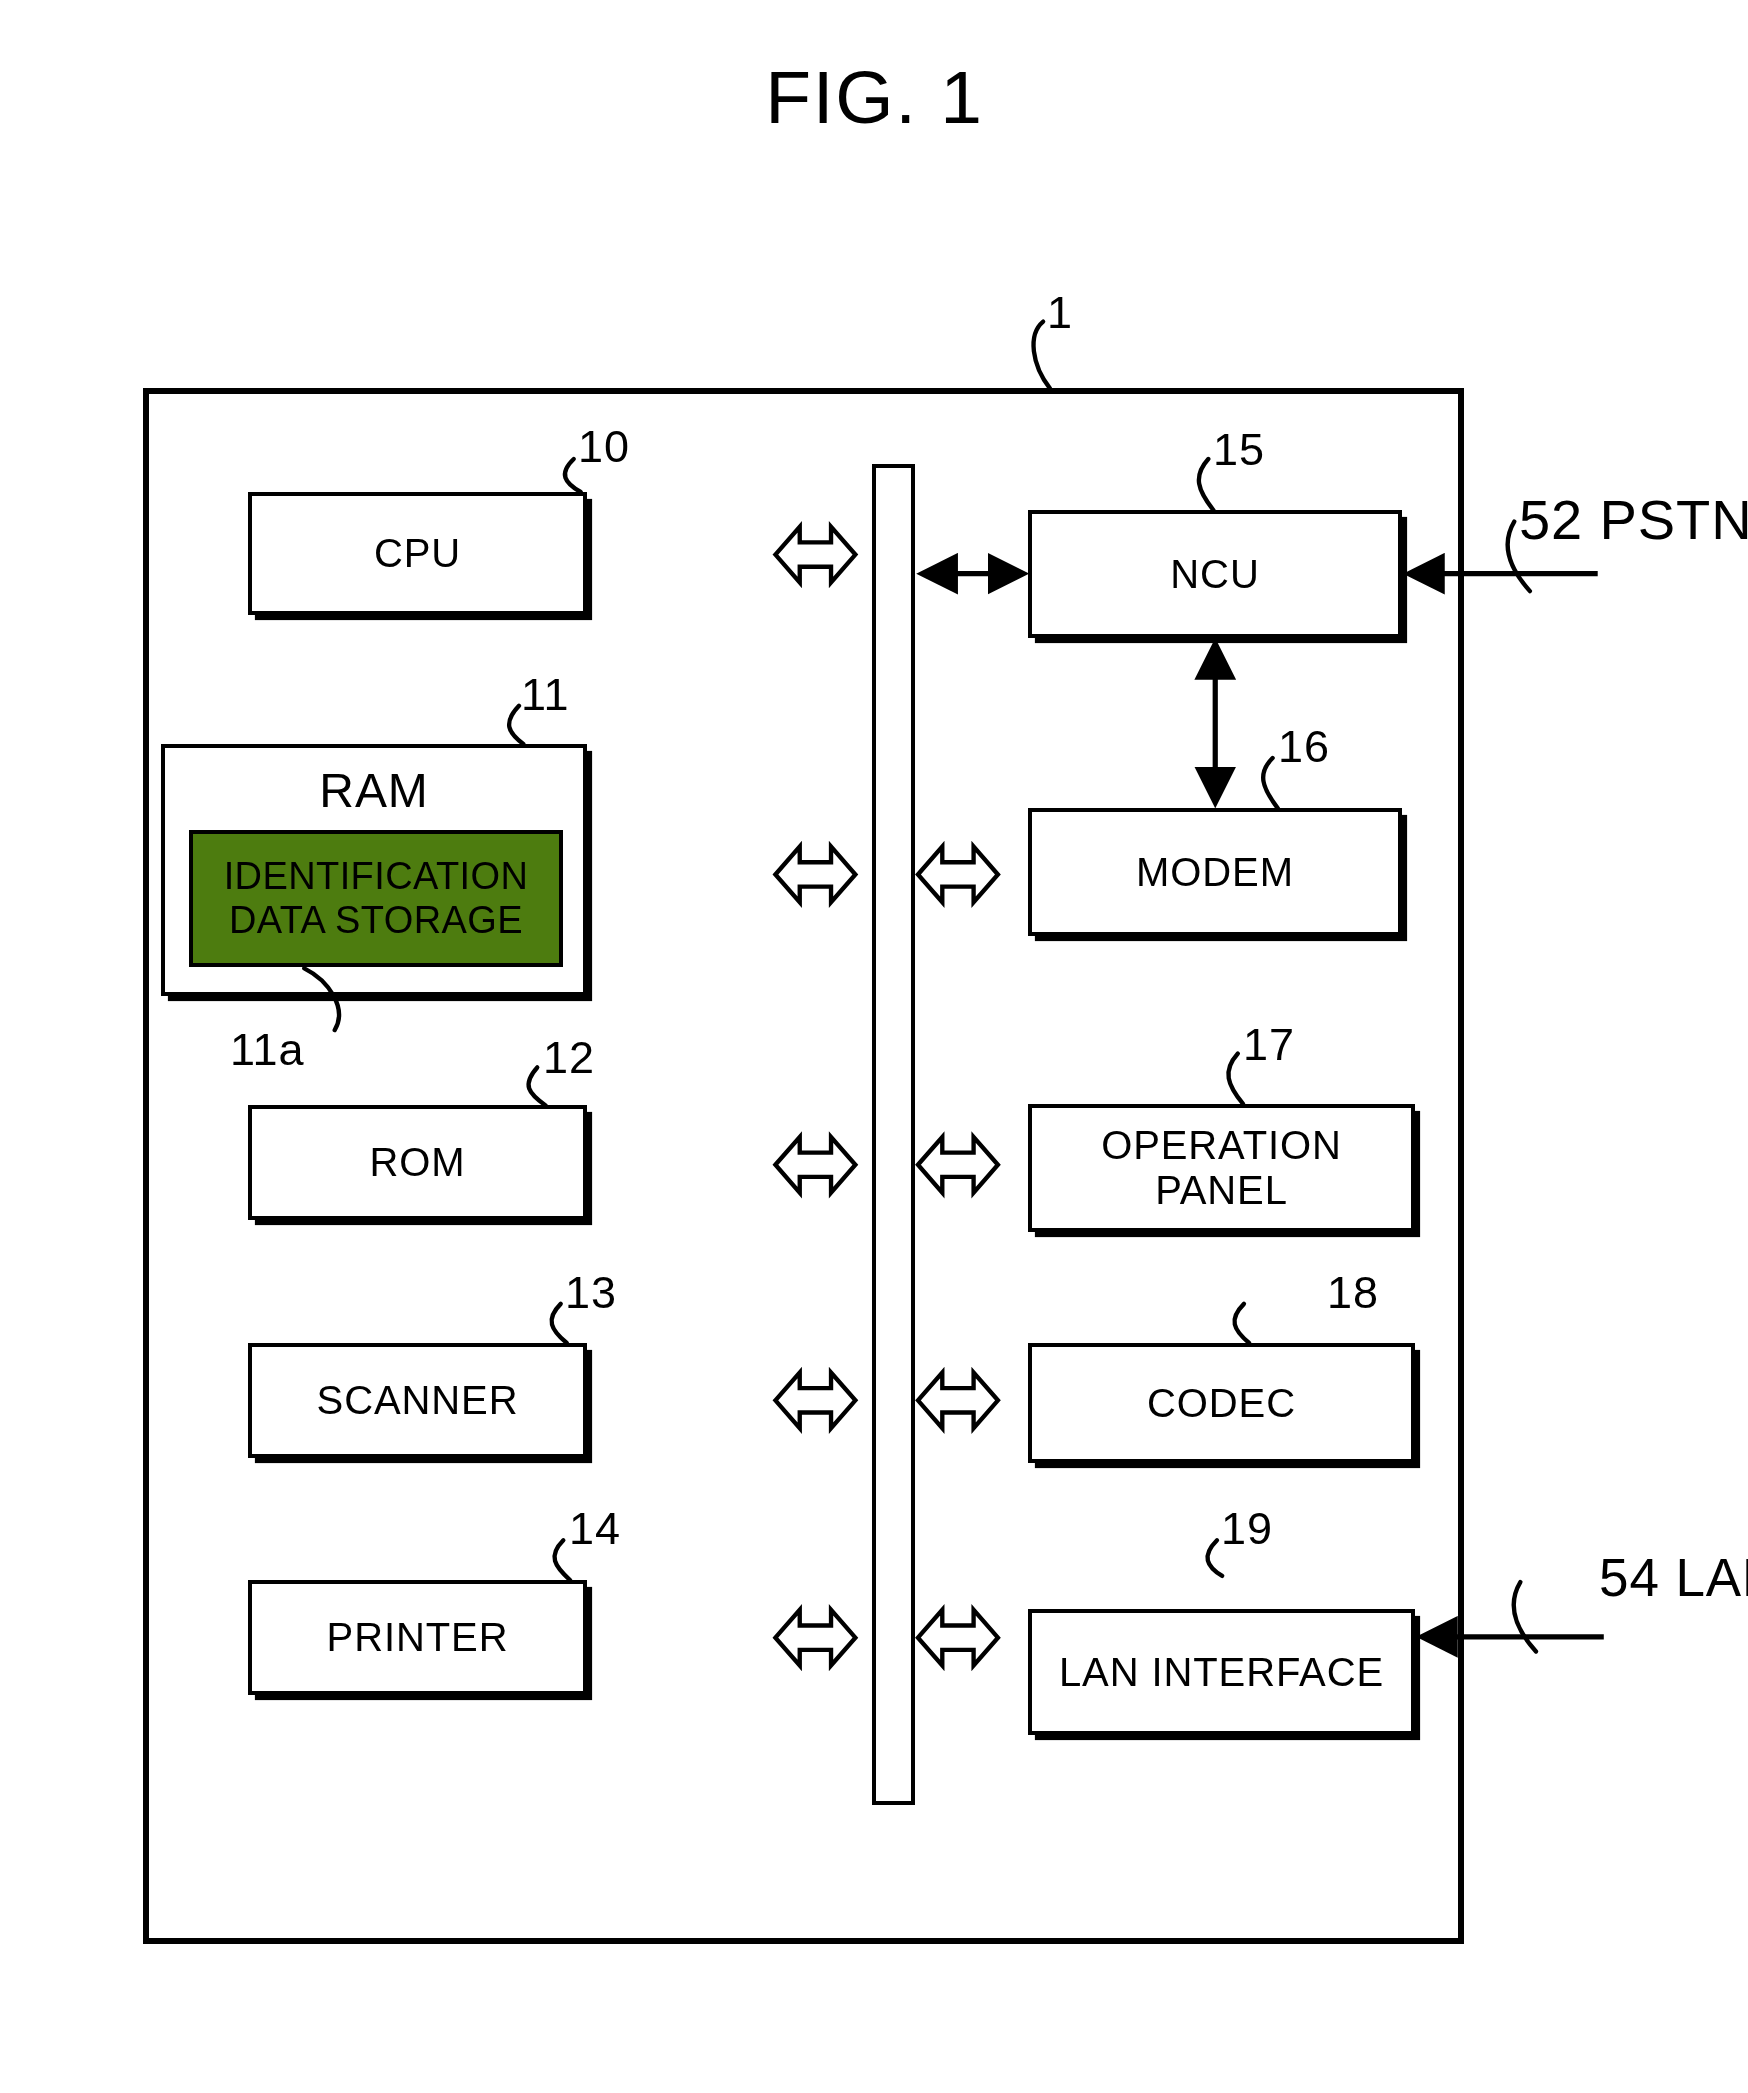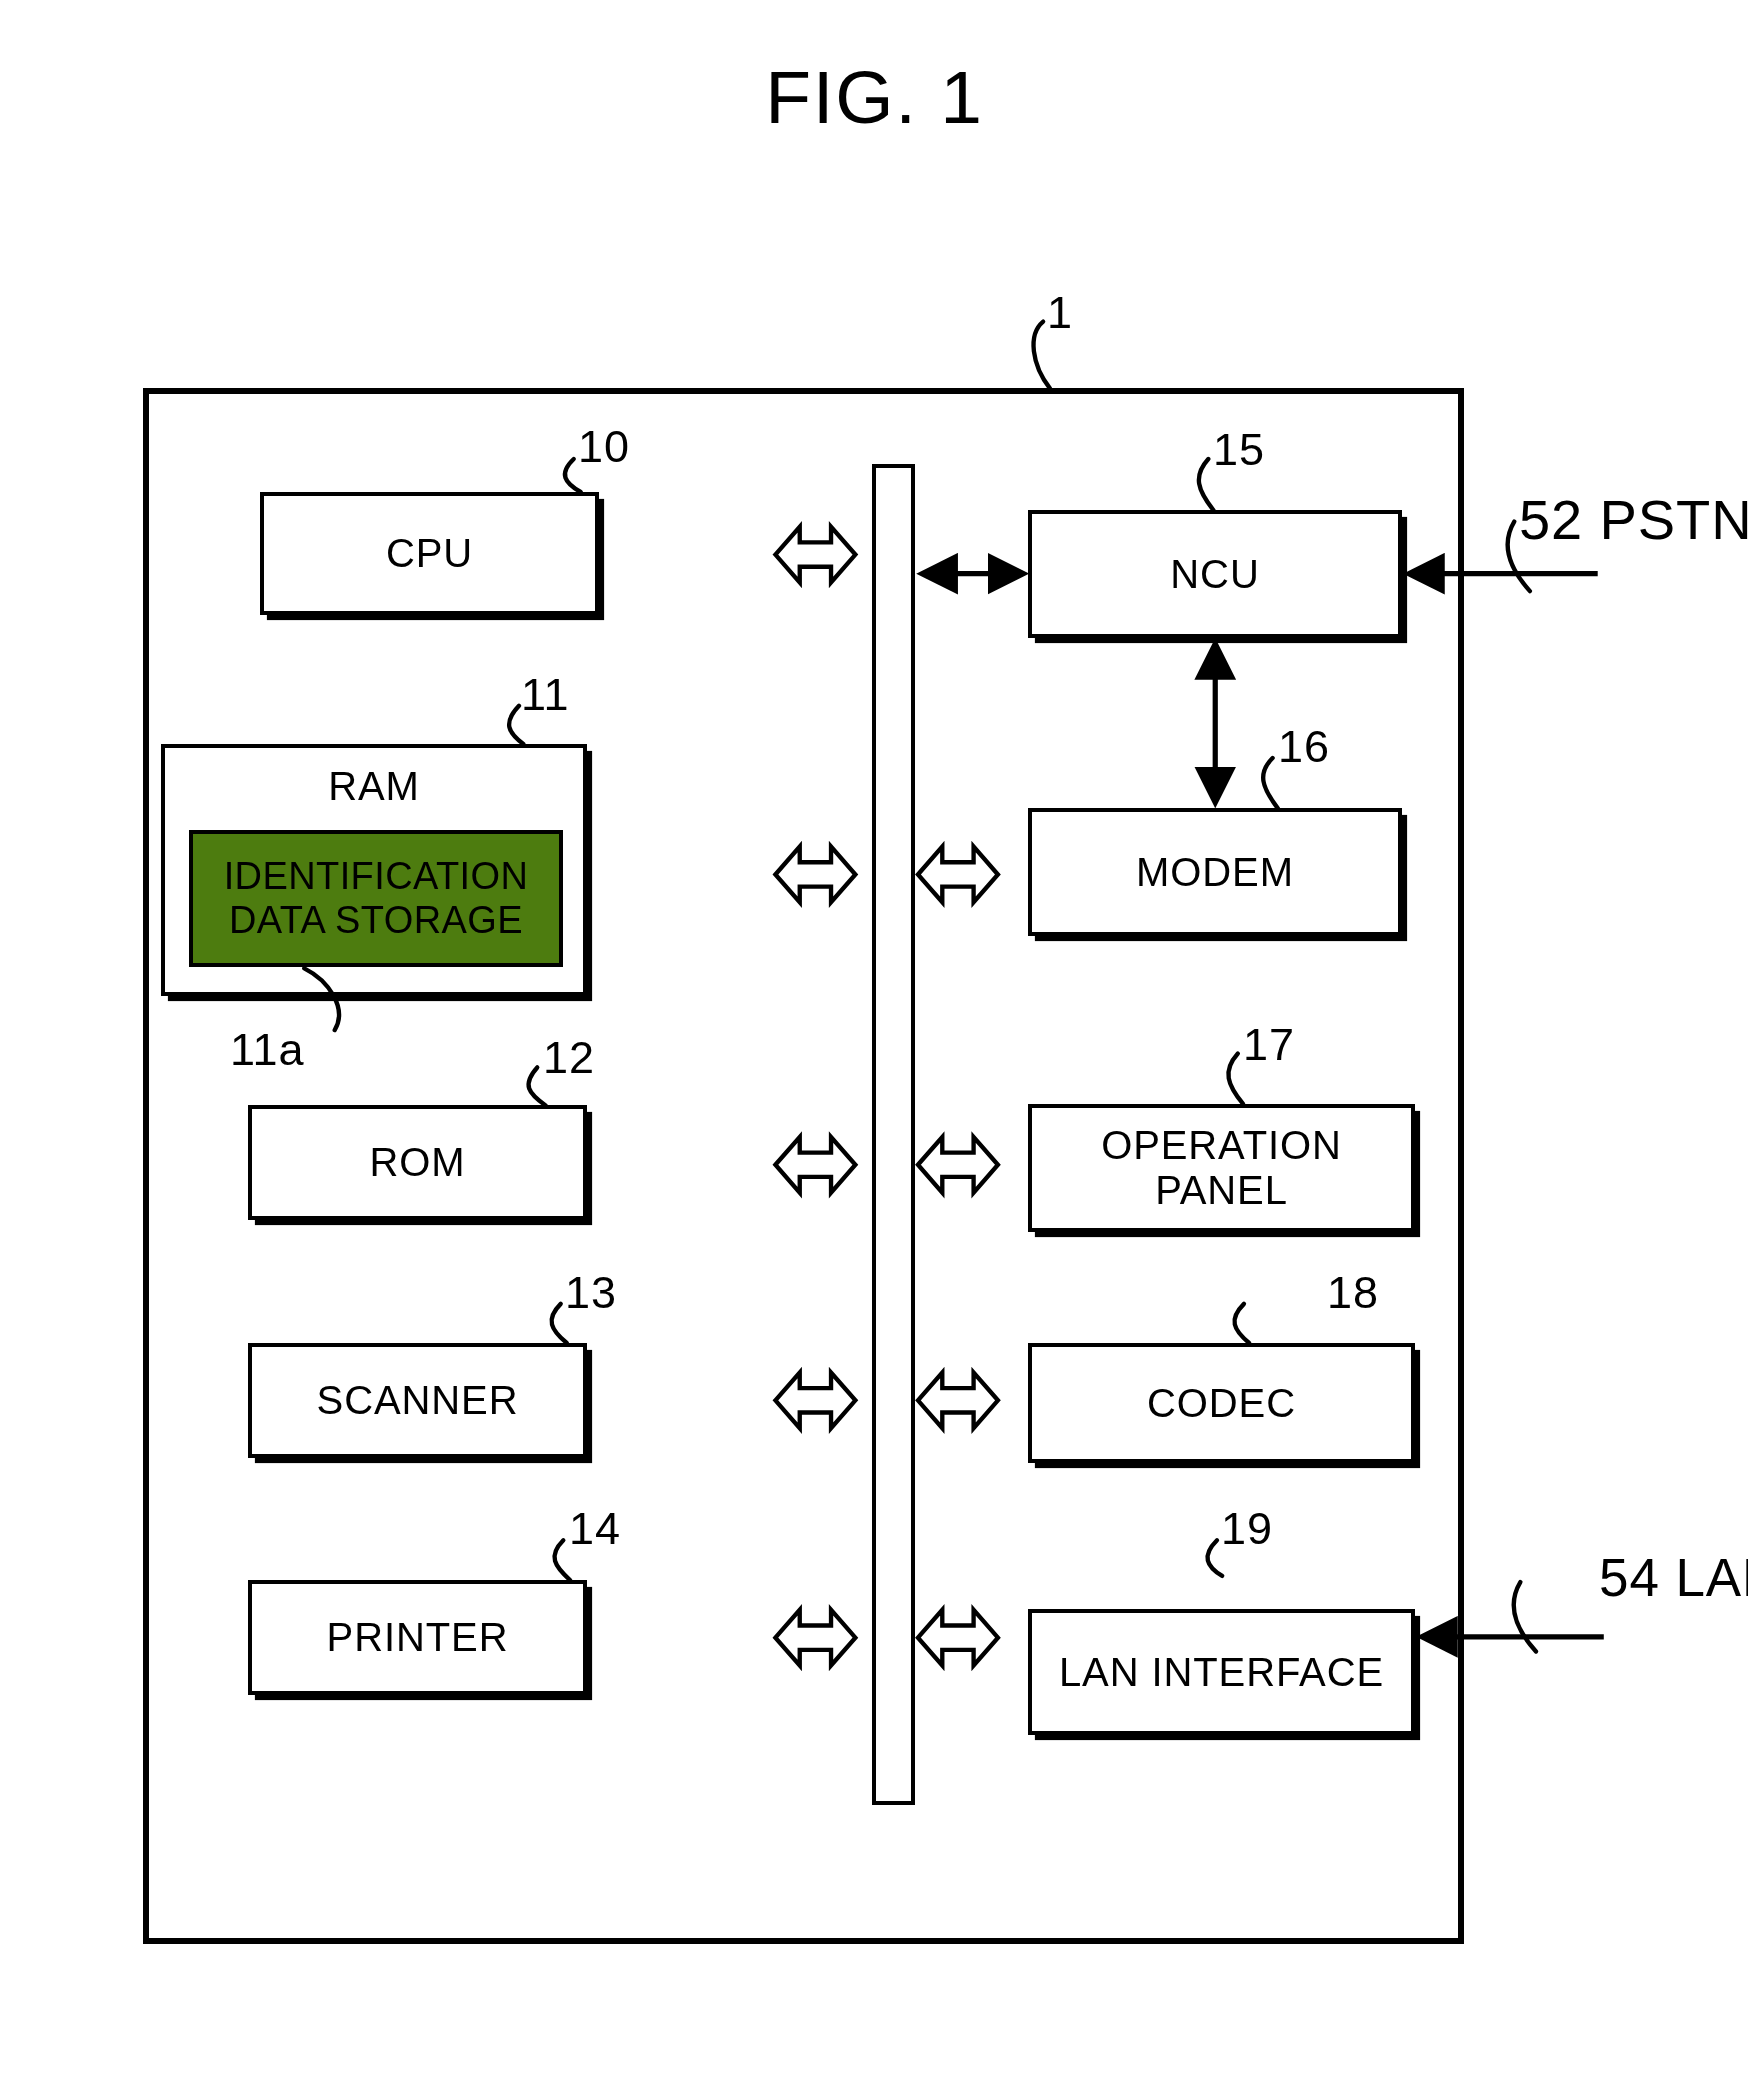--- a/index.html
+++ b/index.html
@@ -105,26 +105,26 @@
 <body>
 
 <div id="page">
 
   <div id="fig-title">FIG. 1</div>
 
   <div id="outer-box"></div>
 
   <div id="bus-bar"></div>
 
-  <div class="blk" style="left:260px; top:492px; width:339px; height:123px;">
+  <div class="blk" style="left:248px; top:492px; width:339px; height:123px;">
     <span class="blk-label">CPU</span>
   </div>
 
   <div class="blk" style="left:161px; top:744px; width:426px; height:252px; display:block;">
-    <div style="text-align:center; font-size:40px; letter-spacing:0.9px; margin-top:15.6px;">
+    <div style="text-align:center; font-size:48px; letter-spacing:0.9px; margin-top:15.6px;">
       <span class="blk-label">RAM</span>
     </div>
     <div class="subblk" style="left:24px; top:82px; width:374px; height:137px;">
       <span class="blk-label">IDENTIFICATION DATA STORAGE</span>
     </div>
   </div>
 
   <div class="blk" style="left:248px; top:1105px; width:339px; height:115px;">
     <span class="blk-label">ROM</span>
   </div>

